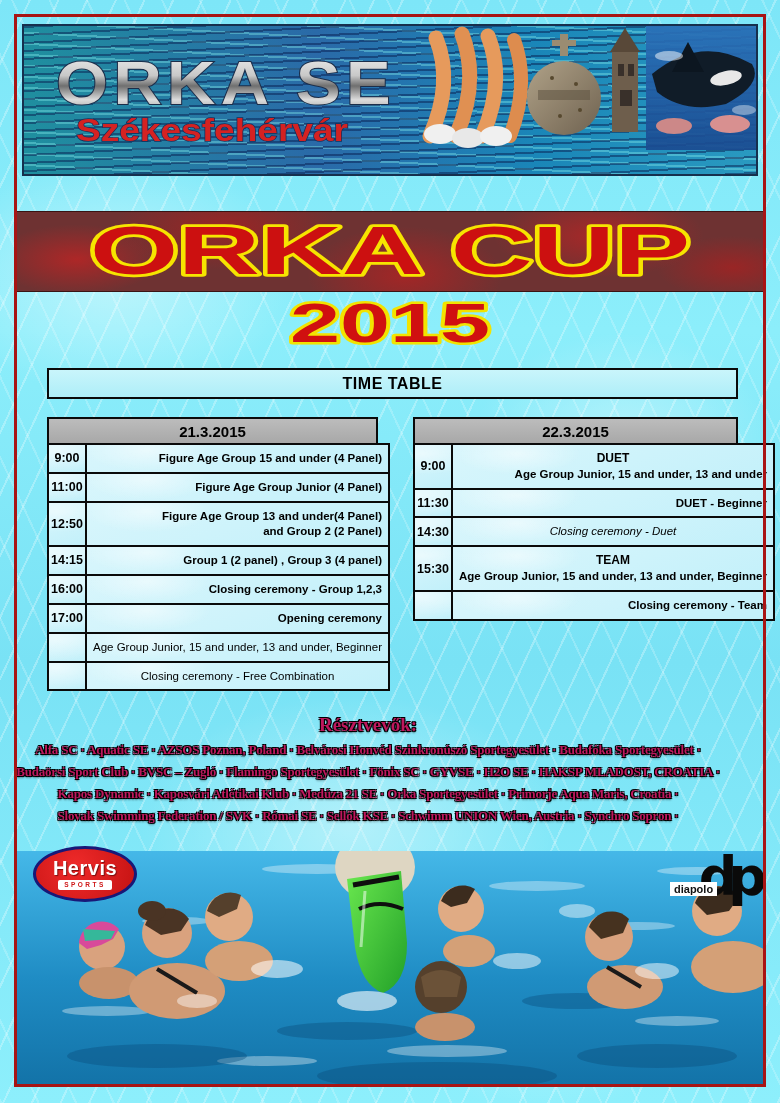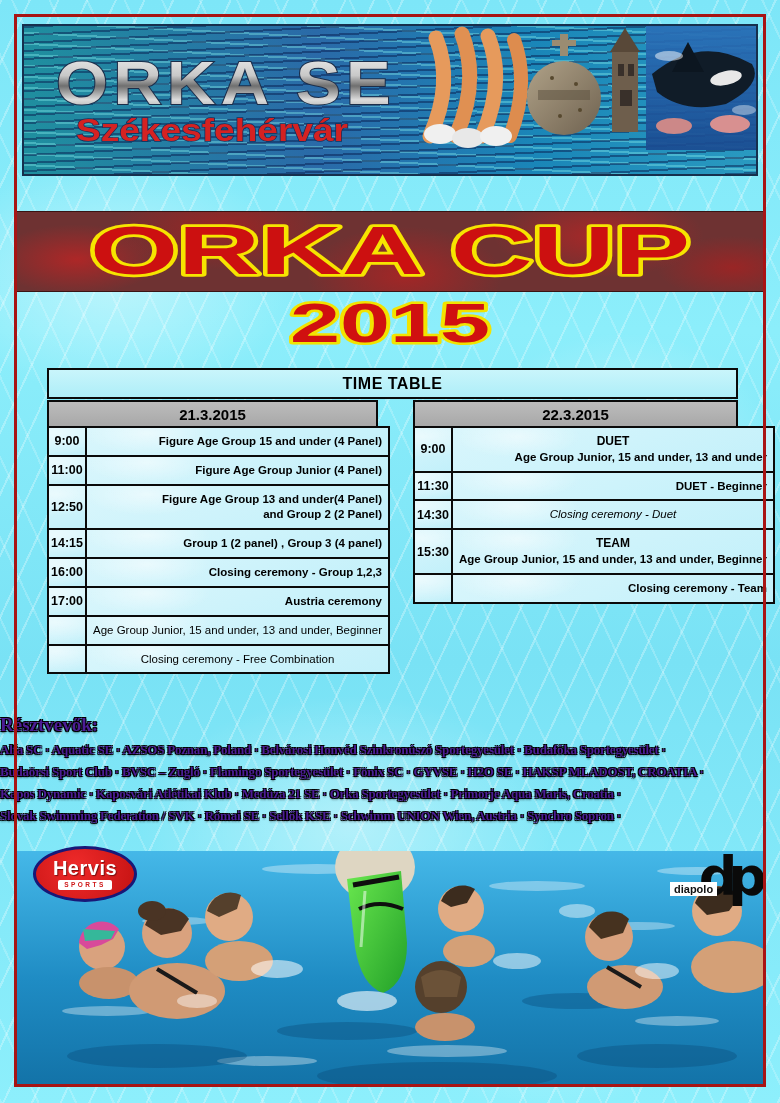--- a/index.html
+++ b/index.html
@@ -35,41 +35,41 @@
       radial-gradient(ellipse 150px 60px at 78% 30%, rgba(225,30,30,.5), transparent 70%),
       radial-gradient(ellipse 110px 45px at 96% 70%, rgba(205,22,22,.45), transparent 70%),
       #6e3232;}
   .year-wrap{position:absolute;left:0;top:292px;width:780px;height:64px;z-index:2;}
   text{font-family:"Liberation Sans",sans-serif;}
   
   .timetable{position:absolute;left:47px;top:368px;width:691px;z-index:2;}
   .tt-title{height:27px;border:2px solid #0a0a0a;display:flex;align-items:center;justify-content:center;
     font-size:16px;font-weight:bold;color:#000;letter-spacing:.5px;
     background:linear-gradient(180deg,#c9f5fb,#aeeef8);}
-  .tt-cols{display:flex;gap:35px;margin-top:1px;align-items:flex-start;}
+  .tt-cols{display:flex;gap:35px;margin-top:18px;align-items:flex-start;}
   .tt-col{flex:0 0 auto;}
   .tt-col.left{width:331px;}
   .tt-col.right{width:325px;}
   .tt-date{height:24px;border:2px solid #0a0a0a;background:linear-gradient(180deg,#bcbcbc,#a8a8a8);
     display:flex;align-items:center;justify-content:center;font-size:15px;font-weight:bold;color:#000;}
   table.sched{width:100%;border-collapse:collapse;margin-top:-2px;}
   table.sched td{border:2px solid #0a0a0a;
     background:
       radial-gradient(ellipse 90px 30px at 20% 20%, rgba(255,255,255,.5), transparent 70%),
       linear-gradient(160deg,#d9f6fc,#c2f0fa);}
   td.time-cell{width:41px;font-weight:bold;font-size:12.5px;text-align:center;padding:6px 2px;color:#000;}
   td.event-cell{text-align:center;font-size:11.5px;padding:6px 6px;line-height:1.3;color:#000;}
   .line{white-space:nowrap;}
   .line.semibold{font-weight:bold;text-align:right;}
   .line.bold{font-weight:bold;font-size:12px;}
   .line.normal{font-weight:normal;}
   .line.italic{font-style:italic;font-weight:normal;}
   
-  .participants{position:absolute;left:0;top:714px;width:736px;z-index:2;
-    font-family:"Liberation Serif",serif;color:#4c1d95;}
+  .participants{position:absolute;left:0;top:714px;width:736px;text-align:center;z-index:2;
+    font-family:"Liberation Serif",serif;color:#be185d;}
   .p-heading{font-size:19px;font-weight:bold;margin-bottom:3px;
     text-shadow:-1px -1px 0 #000,1px -1px 0 #000,-1px 1px 0 #000,1px 1px 0 #000,0 2px 2px rgba(0,0,0,.55);}
   .p-line{font-size:13px;font-weight:bold;line-height:1.7;letter-spacing:-.2px;white-space:nowrap;
     text-shadow:-1px -1px 0 #000,1px -1px 0 #000,-1px 1px 0 #000,1px 1px 0 #000,0 2px 2px rgba(0,0,0,.5);}
   
   .hervis{position:absolute;left:33px;top:846px;width:104px;height:56px;z-index:30;}
   .hervis-oval{width:100%;height:100%;box-sizing:border-box;border:3px solid #181878;border-radius:50%;
     background:radial-gradient(circle at 40% 35%,#ef2a2a,#c41212);
     display:flex;flex-direction:column;align-items:center;justify-content:center;}
   .hervis-name{color:#fff;font-weight:bold;font-size:20px;line-height:1;letter-spacing:.5px;
@@ -201,21 +201,21 @@
             </tr>
             <tr>
               <td class="time-cell">16:00</td>
               <td class="event-cell">
                 <div class="line semibold">Closing ceremony - Group 1,2,3</div>
               </td>
             </tr>
             <tr>
               <td class="time-cell">17:00</td>
               <td class="event-cell">
-                <div class="line semibold">Austria ceremony</div>
+                <div class="line semibold">Opening ceremony</div>
               </td>
             </tr>
             <tr>
               <td class="time-cell"></td>
               <td class="event-cell">
                 <div class="line normal">Age Group Junior, 15 and under, 13 and under, Beginner</div>
               </td>
             </tr>
             <tr>
               <td class="time-cell"></td>

